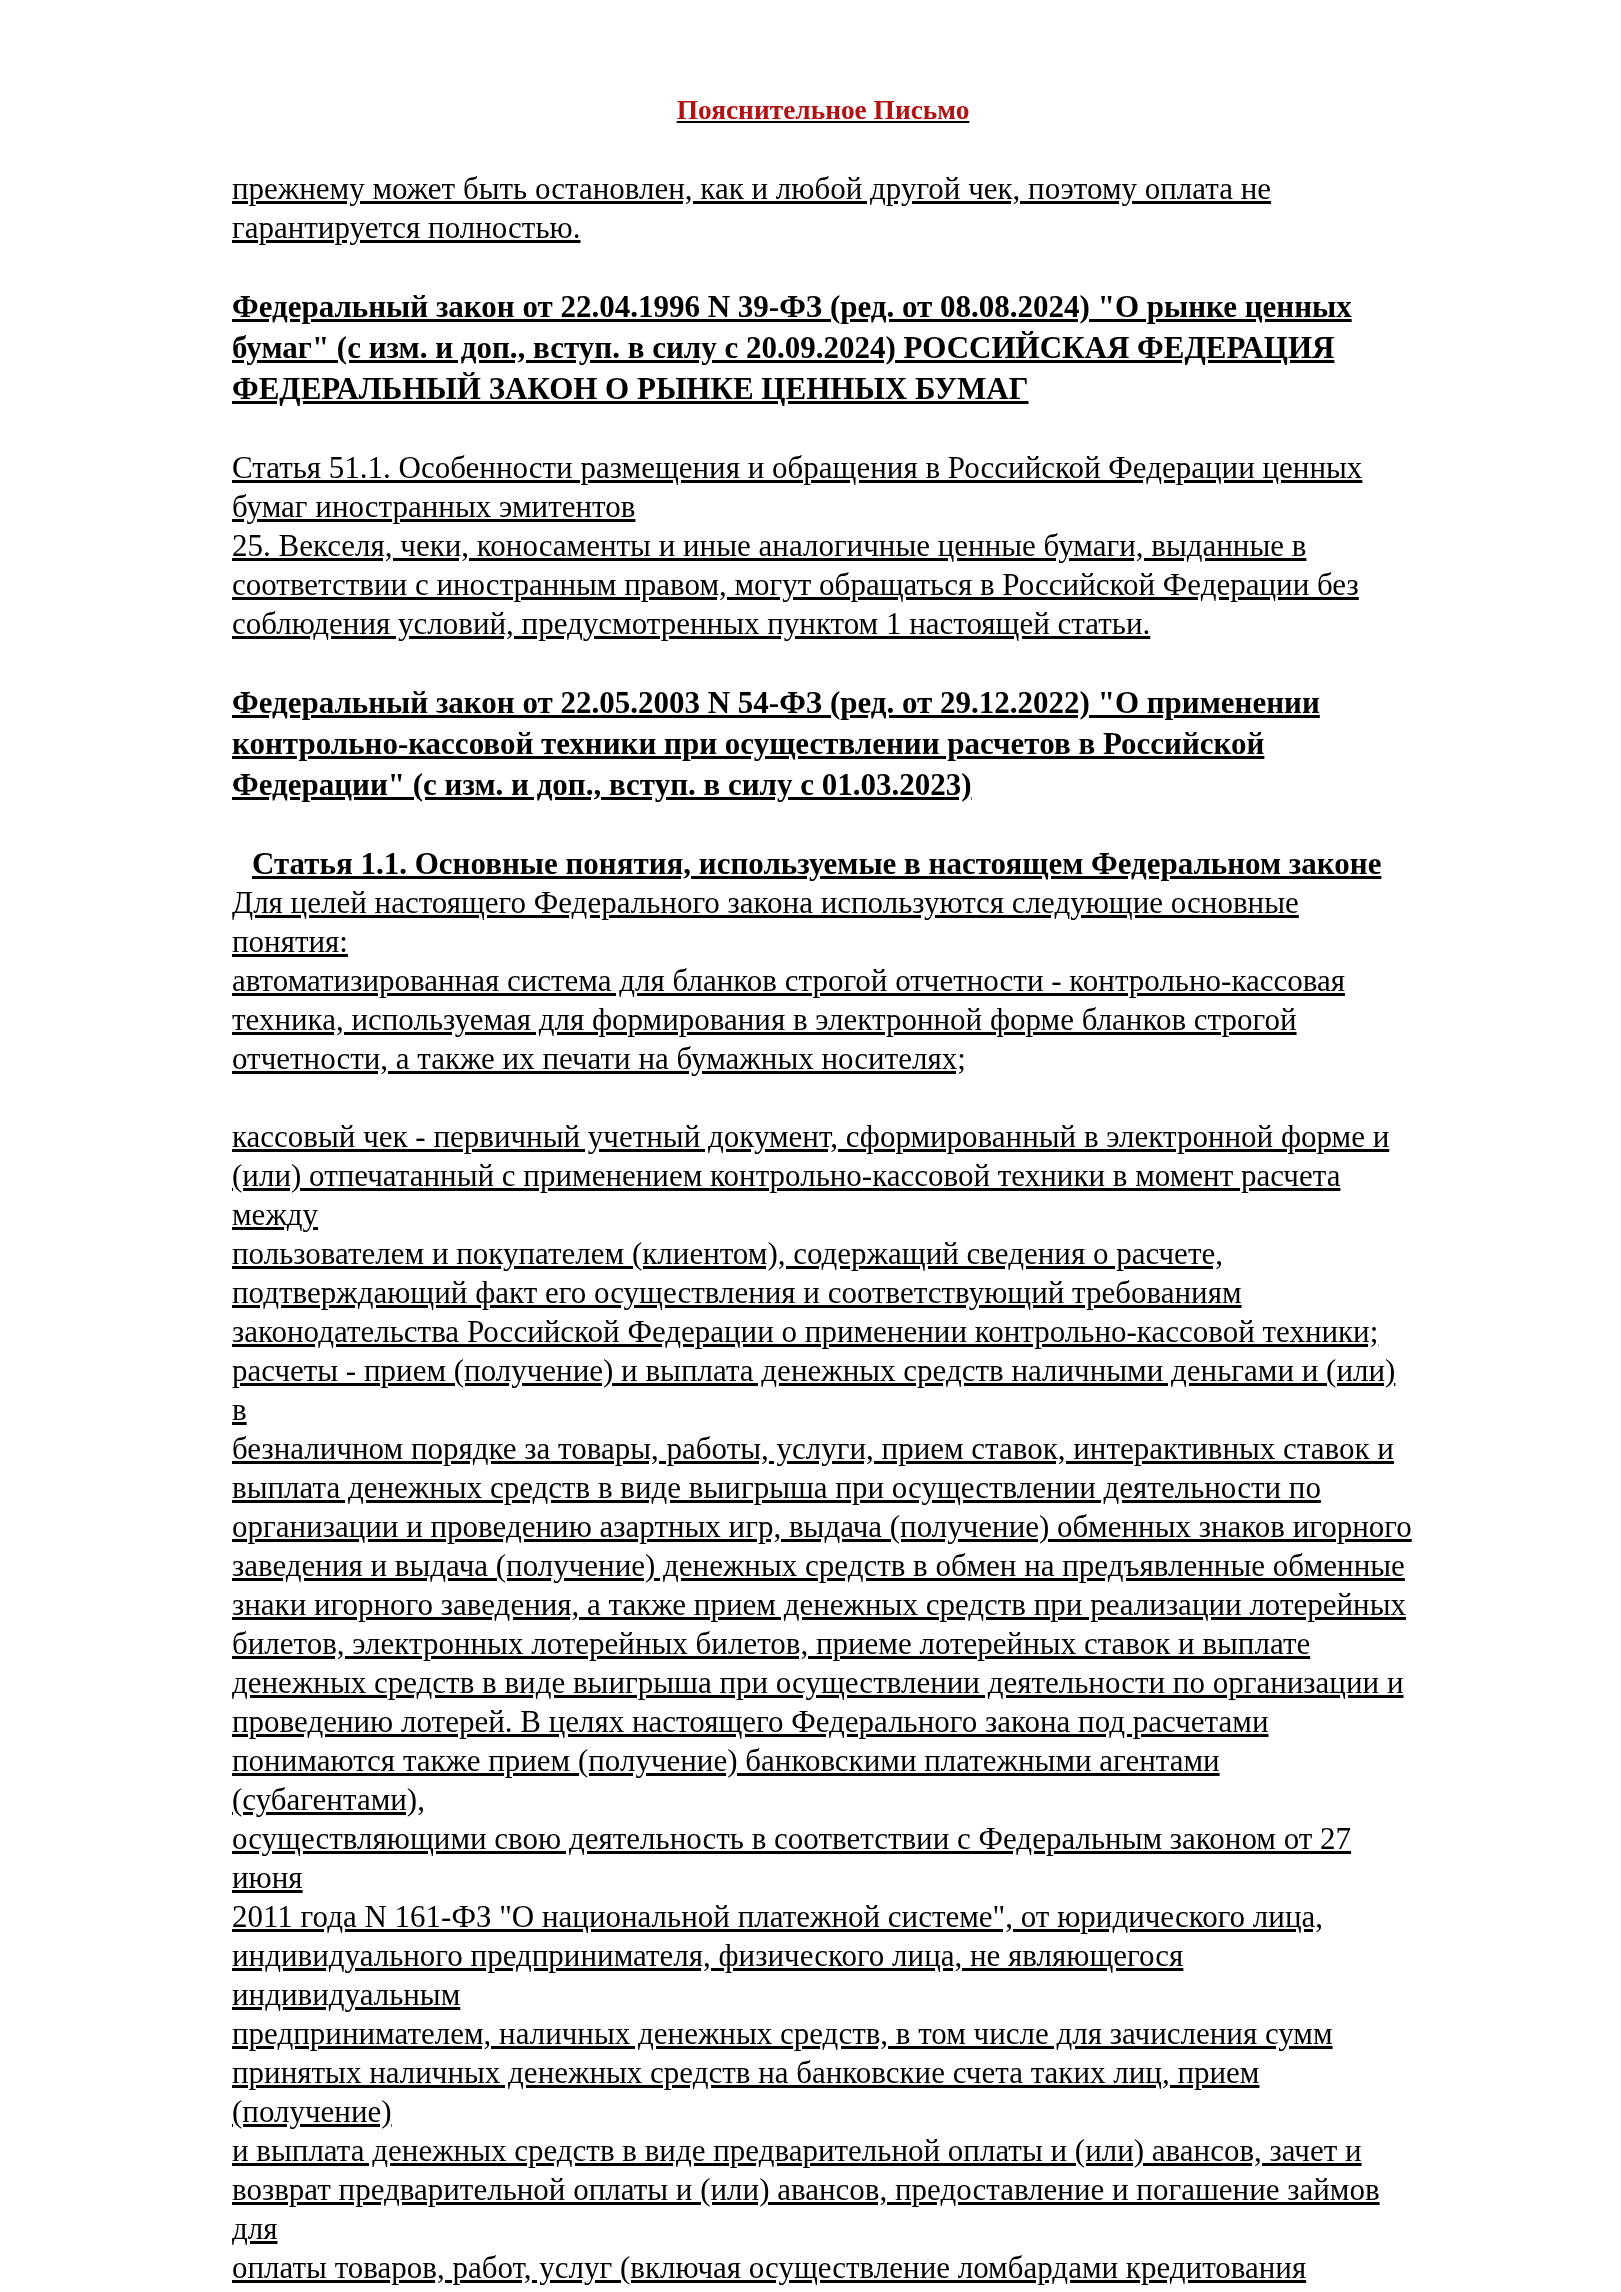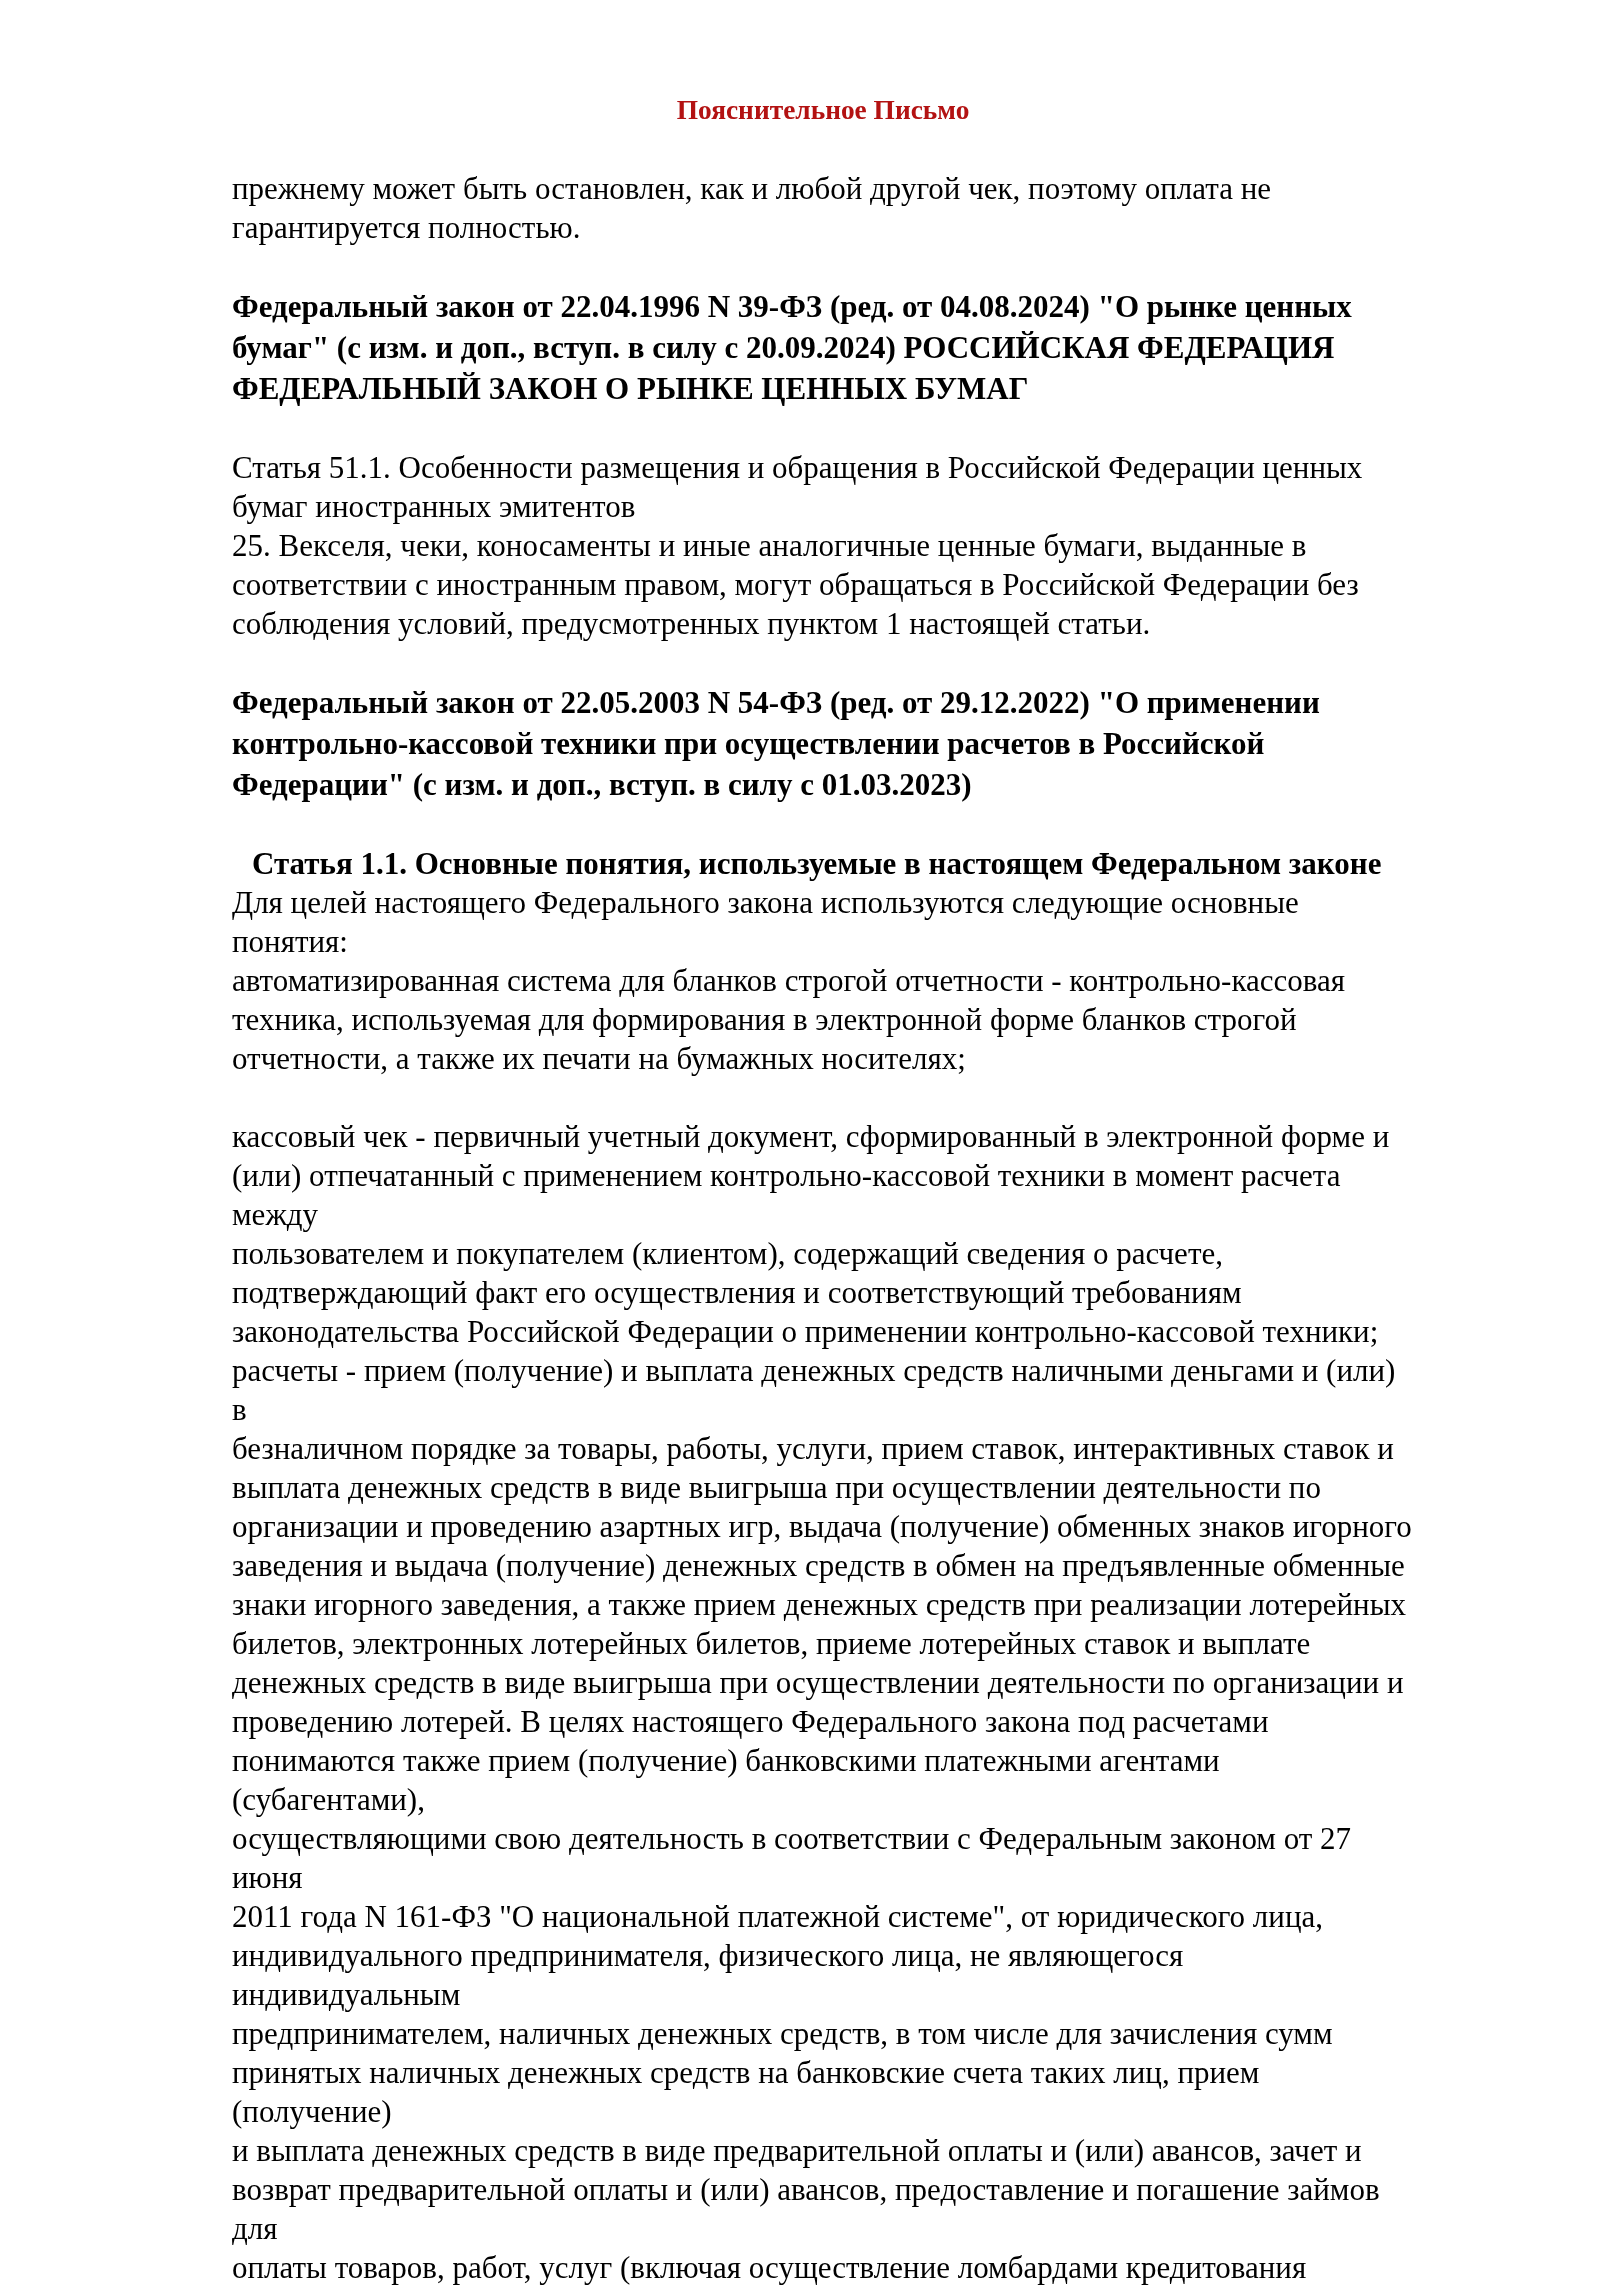--- a/index.html
+++ b/index.html
@@ -13,20 +13,21 @@
     position: relative;
     overflow: hidden;
     font-family: "Liberation Serif", "DejaVu Serif", serif;
     color: #000000;
   }
   .page {
     box-sizing: border-box;
     width: 1536px;
     height: 2293px;
     padding: 94px 122px 6px 232px;
+    text-decoration: underline;
   }
   .doc-header {
     text-align: center;
     color: #B31212;
     font-weight: bold;
     font-size: 27.4px;
     line-height: 32px;
     margin: 0 0 43px 0;
   }
   .doc-header .line {
@@ -55,21 +56,21 @@
 
 <div class="page">
 
   <div class="doc-header">
     <span class="line">Пояснительное Письмо</span>
   </div>
 
   <p class="para">прежнему может быть остановлен, как и любой другой чек, поэтому оплата не
 гарантируется полностью.</p>
 
-  <p class="para law-heading">Федеральный закон от 22.04.1996 N 39-ФЗ (ред. от 04.08.2024) "О рынке ценных
+  <p class="para law-heading">Федеральный закон от 22.04.1996 N 39-ФЗ (ред. от 08.08.2024) "О рынке ценных
 бумаг" (с изм. и доп., вступ. в силу с 20.09.2024) РОССИЙСКАЯ ФЕДЕРАЦИЯ
 ФЕДЕРАЛЬНЫЙ ЗАКОН О РЫНКЕ ЦЕННЫХ БУМАГ</p>
 
   <p class="para">Статья 51.1. Особенности размещения и обращения в Российской Федерации ценных
 бумаг иностранных эмитентов
 25. Векселя, чеки, коносаменты и иные аналогичные ценные бумаги, выданные в
 соответствии с иностранным правом, могут обращаться в Российской Федерации без
 соблюдения условий, предусмотренных пунктом 1 настоящей статьи.</p>
 
   <p class="para law-heading">Федеральный закон от 22.05.2003 N 54-ФЗ (ред. от 29.12.2022) "О применении

